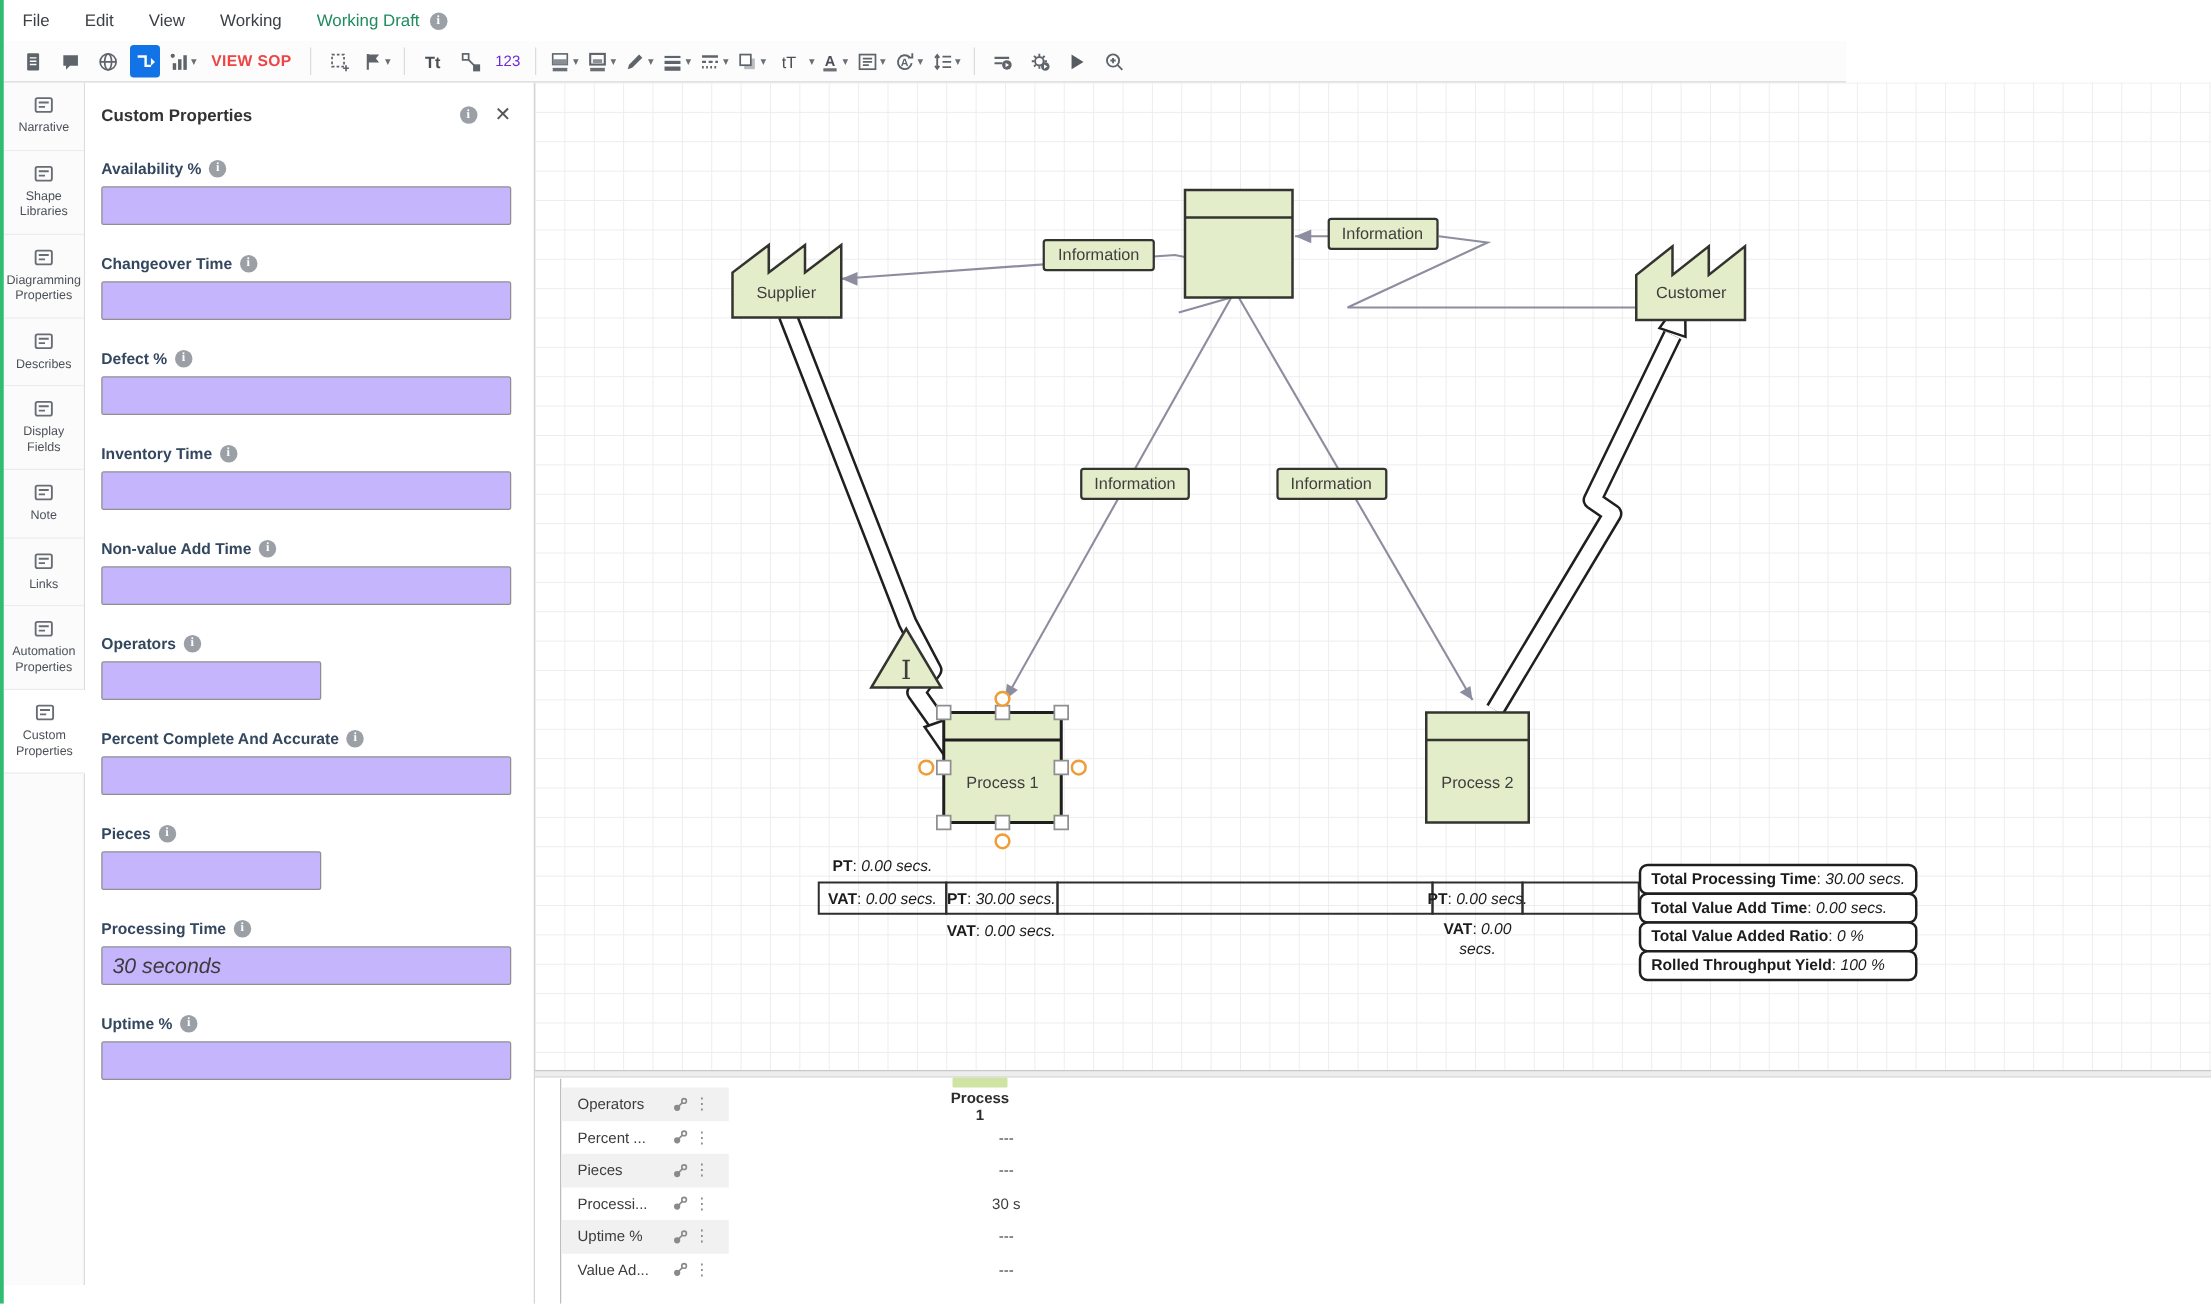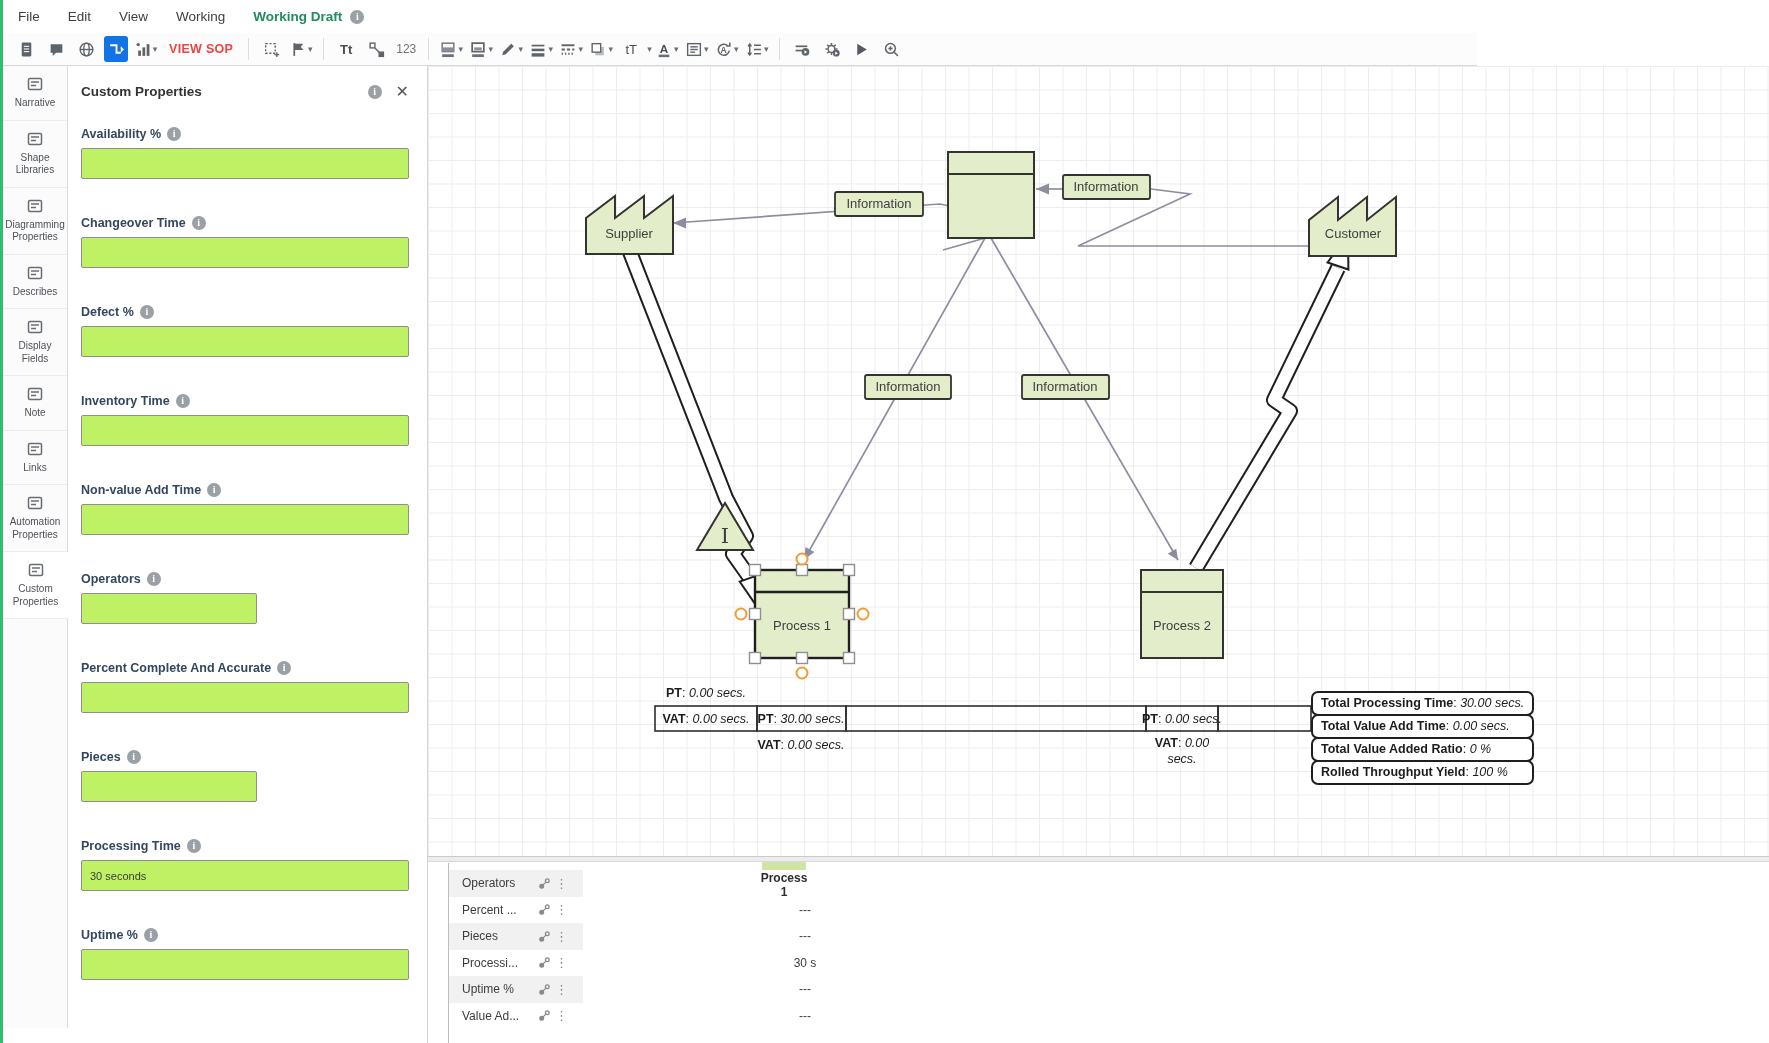--- a/index.html
+++ b/index.html
@@ -5,21 +5,21 @@
   * { margin:0; padding:0; box-sizing:border-box; }
   html,body { width:1769px; height:1043px; overflow:hidden; font-family:"Liberation Sans","DejaVu Sans",sans-serif; background:#fff; }
   #app { position:relative; width:1477px; height:1043px; }
 
   
   #green-edge { position:absolute; left:0; top:0; width:3px; height:1043px; background:#2fbe71; z-index:60; }
 
   
   #menubar { position:absolute; left:3px; top:0; right:0; height:33px; background:#fff; display:flex; align-items:center; padding-left:15px; z-index:50; }
   .menu-item { font-size:13.5px; color:#3c4045; margin-right:28px; cursor:default; }
-  #draft-label { font-size:13.5px; font-weight:bold; color:#1f8b5f; margin-right:8px;text-align:right; }
+  #draft-label { font-size:13.5px; font-weight:normal; color:#1f8b5f; margin-right:8px;text-align:right; }
   .info-dot { display:inline-block; width:14px; height:14px; border-radius:50%; background:#9aa0a6; color:#fff; font-size:10px; font-weight:bold; text-align:center; line-height:14px; font-family:"Liberation Serif",serif; }
 
   
   #toolbar { position:absolute; left:3px; top:33px; right:0; height:33px; background:#fcfcfc; border-bottom:1px solid #d8d8d8; display:flex; align-items:center; padding-left:8px; z-index:50; }
   .ti { height:26px; min-width:24px; display:flex; align-items:center; justify-content:center; margin:0 3px; border-radius:3px; color:#575c63; }
   .ti svg { display:block; }
   .ti.active { background:#1273e6; }
   .caret { font-size:9px; color:#6a6f76; margin-left:1px; }
   .tb-divider { width:1px; height:22px; background:#dcdcdc; margin:0 7px; }
   .tb-text { font-size:13px; color:#4a4f55; font-weight:bold; }
@@ -31,23 +31,23 @@
   .rail-item.selected { background:#fff; margin-right:-1px; }
   .rail-item .ri-icon { display:block; margin:0 auto 4px; width:18px; height:18px; }
   .rail-item .ri-label { font-size:10px; color:#4c5158; line-height:1.25; display:block; }
   #rail-collapse { position:absolute; left:4px; bottom:14px; font-size:15px; color:#555; }
 
   
   #panel { position:absolute; left:68px; top:66px; width:360px; bottom:0; background:#fff; border-right:1px solid #d5d5d5; padding:16px 18px 0 13px; overflow:hidden; z-index:40; }
   #panel-header { display:flex; align-items:center; margin-bottom:26px; }
   #panel-title { font-size:13.5px; font-weight:bold; color:#333; flex:1; }
   #panel-close { font-size:16px; color:#555; margin-left:14px; cursor:pointer; }
-  .field { margin-bottom:37px; }
+  .field { margin-bottom:24px; }
   .field-label { font-size:12.5px; font-weight:bold; color:#33475f; margin-bottom:7px; display:flex; align-items:center; gap:6px; }
-  .field input { width:328px; height:31px; border:1px solid #8f8f8f; border-radius:2px; font-size:11px; color:#3c3c3c; padding:0 8px; font-family:inherit; background:#bef264; }
+  .field input { width:328px; height:31px; border:1px solid #8f8f8f; border-radius:2px; font-size:17px; color:#3c3c3c; padding:0 8px; font-family:inherit; background:#c4b5fd;font-style:italic; }
   .field.half input { width:176px; }
 
   
   #canvas { position:absolute; left:428px; top:66px; width:1341px; height:790px; background:#fff;
     background-image:linear-gradient(#ededed 1px, transparent 1px), linear-gradient(90deg,#ededed 1px, transparent 1px);
     background-size:23.5px 23.5px; overflow:hidden; }
   #canvas svg { position:absolute; left:0; top:0; }
   .shape-label { font-size:13px; fill:#3e3e3e; font-family:"Liberation Sans",sans-serif; }
   .tl-text { font-size:12.5px; fill:#1c1c1c; }
   .tl-b { font-weight:bold; }
@@ -143,21 +143,21 @@
     </span>
     <span class="tb-divider"></span>
     <span class="ti tb-text">Tt</span>
     <span class="ti">
       <svg width="17" height="17" viewBox="0 0 16 16" fill="none" stroke="#5f646b" stroke-width="1.3">
           <rect x="2" y="2" width="4.5" height="4.5"></rect>
           <rect x="10.5" y="10.5" width="4" height="4" fill="#5f646b"></rect>
           <line x1="6.5" y1="6.5" x2="11" y2="11"></line>
         </svg>
     </span>
-    <span class="ti" style="font-size:12px;color:#737373;">123</span>
+    <span class="ti" style="font-size:12px;color:#6d28d9;">123</span>
     <span class="tb-divider"></span>
     <span class="ti">
       <svg width="18" height="17" viewBox="0 0 16 16">
           <rect x="2.5" y="2" width="11" height="8" fill="none" stroke="#5f646b" stroke-width="1.2"></rect>
           <rect x="2.5" y="6" width="11" height="4" fill="#8a8f96"></rect>
           <rect x="2.5" y="12.5" width="11" height="2.6" fill="#6b7076"></rect>
         </svg>
       <span class="caret">▾</span>
     </span>
     <span class="ti">

